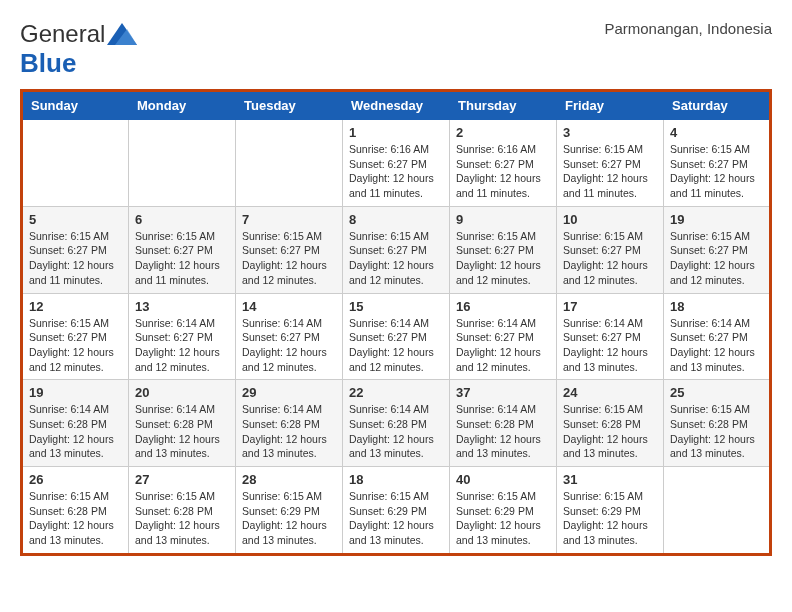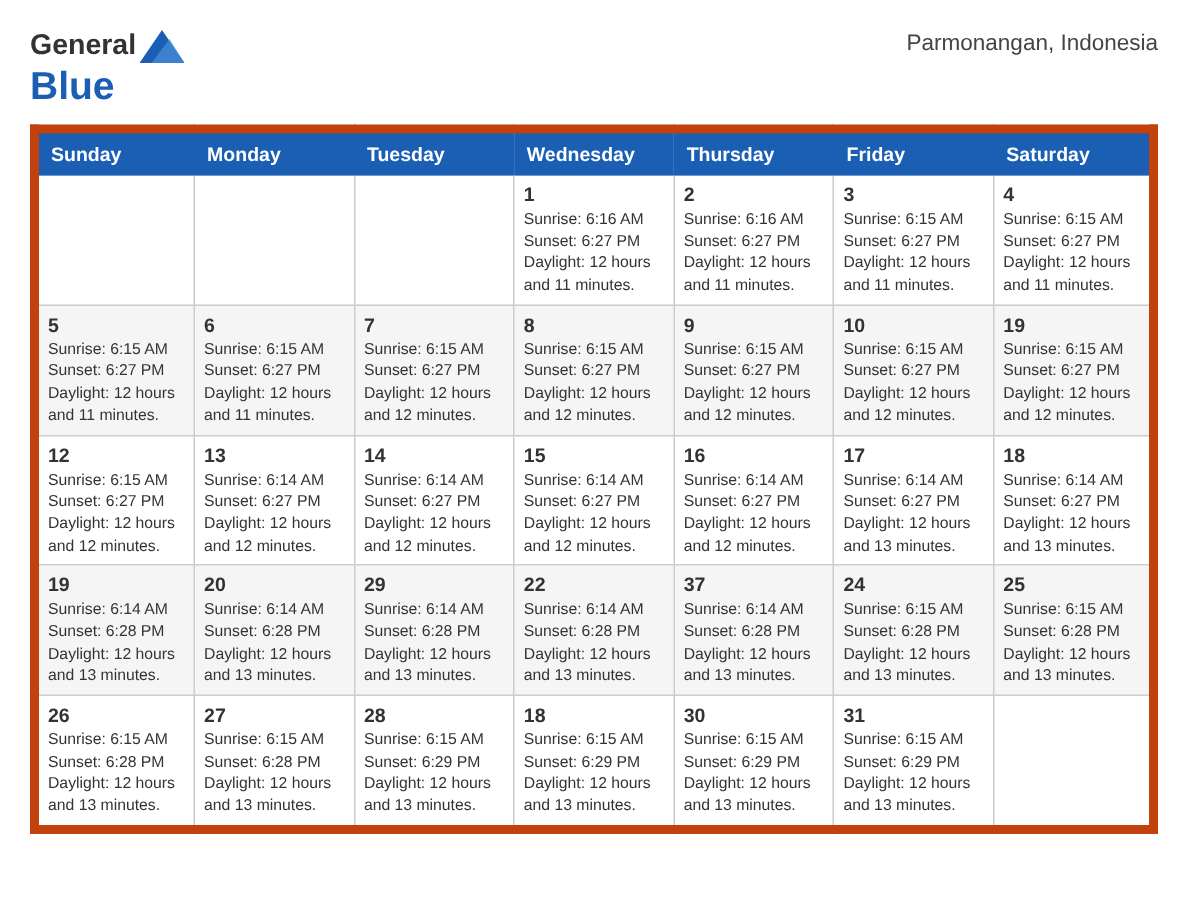--- a/index.html
+++ b/index.html
@@ -16,23 +16,23 @@
       align-items: flex-start;
       margin-bottom: 10px;
     }
     .logo {
       display: flex;
       flex-direction: column;
       align-items: flex-start;
     }
     .logo-text {
       display: flex;
-      align-items: flex-start;
-      font-size: 19px;
-      font-weight: bold;
+      align-items: center;
+      font-size: 24px;
+      font-weight: normal;
     }
     .logo-general {
       color: #333;
     }
     .logo-blue {
       color: #1a5fb4;
     }
     .logo-icon {
       width: 30px;
       height: 22px;
@@ -47,21 +47,21 @@
       color: #222;
     }
     .location {
       font-size: 15px;
       color: #444;
       margin-left: 24px;
     }
     .calendar {
       width: 100%;
       border-collapse: collapse;
-      border: 6px solid #c2410c;
+      border: 3px solid #c2410c;
     }
     .calendar th {
       background-color: #1a5fb4;
       color: #fff;
       text-align: left;
       padding: 6px 8px;
       font-size: 13px;
       border: 1px solid #1a5fb4;
     }
     .calendar td {
@@ -306,21 +306,21 @@
 Sunset: 6:29 PM
 Daylight: 12 hours and 13 minutes.</div>
         </td>
         <td>
           <span class="day-num">18</span>
           <div class="day-info" style="white-space: pre-line;">Sunrise: 6:15 AM
 Sunset: 6:29 PM
 Daylight: 12 hours and 13 minutes.</div>
         </td>
         <td>
-          <span class="day-num">30</span>
+          <span class="day-num">40</span>
           <div class="day-info" style="white-space: pre-line;">Sunrise: 6:15 AM
 Sunset: 6:29 PM
 Daylight: 12 hours and 13 minutes.</div>
         </td>
         <td>
           <span class="day-num">31</span>
           <div class="day-info" style="white-space: pre-line;">Sunrise: 6:15 AM
 Sunset: 6:29 PM
 Daylight: 12 hours and 13 minutes.</div>
         </td>

